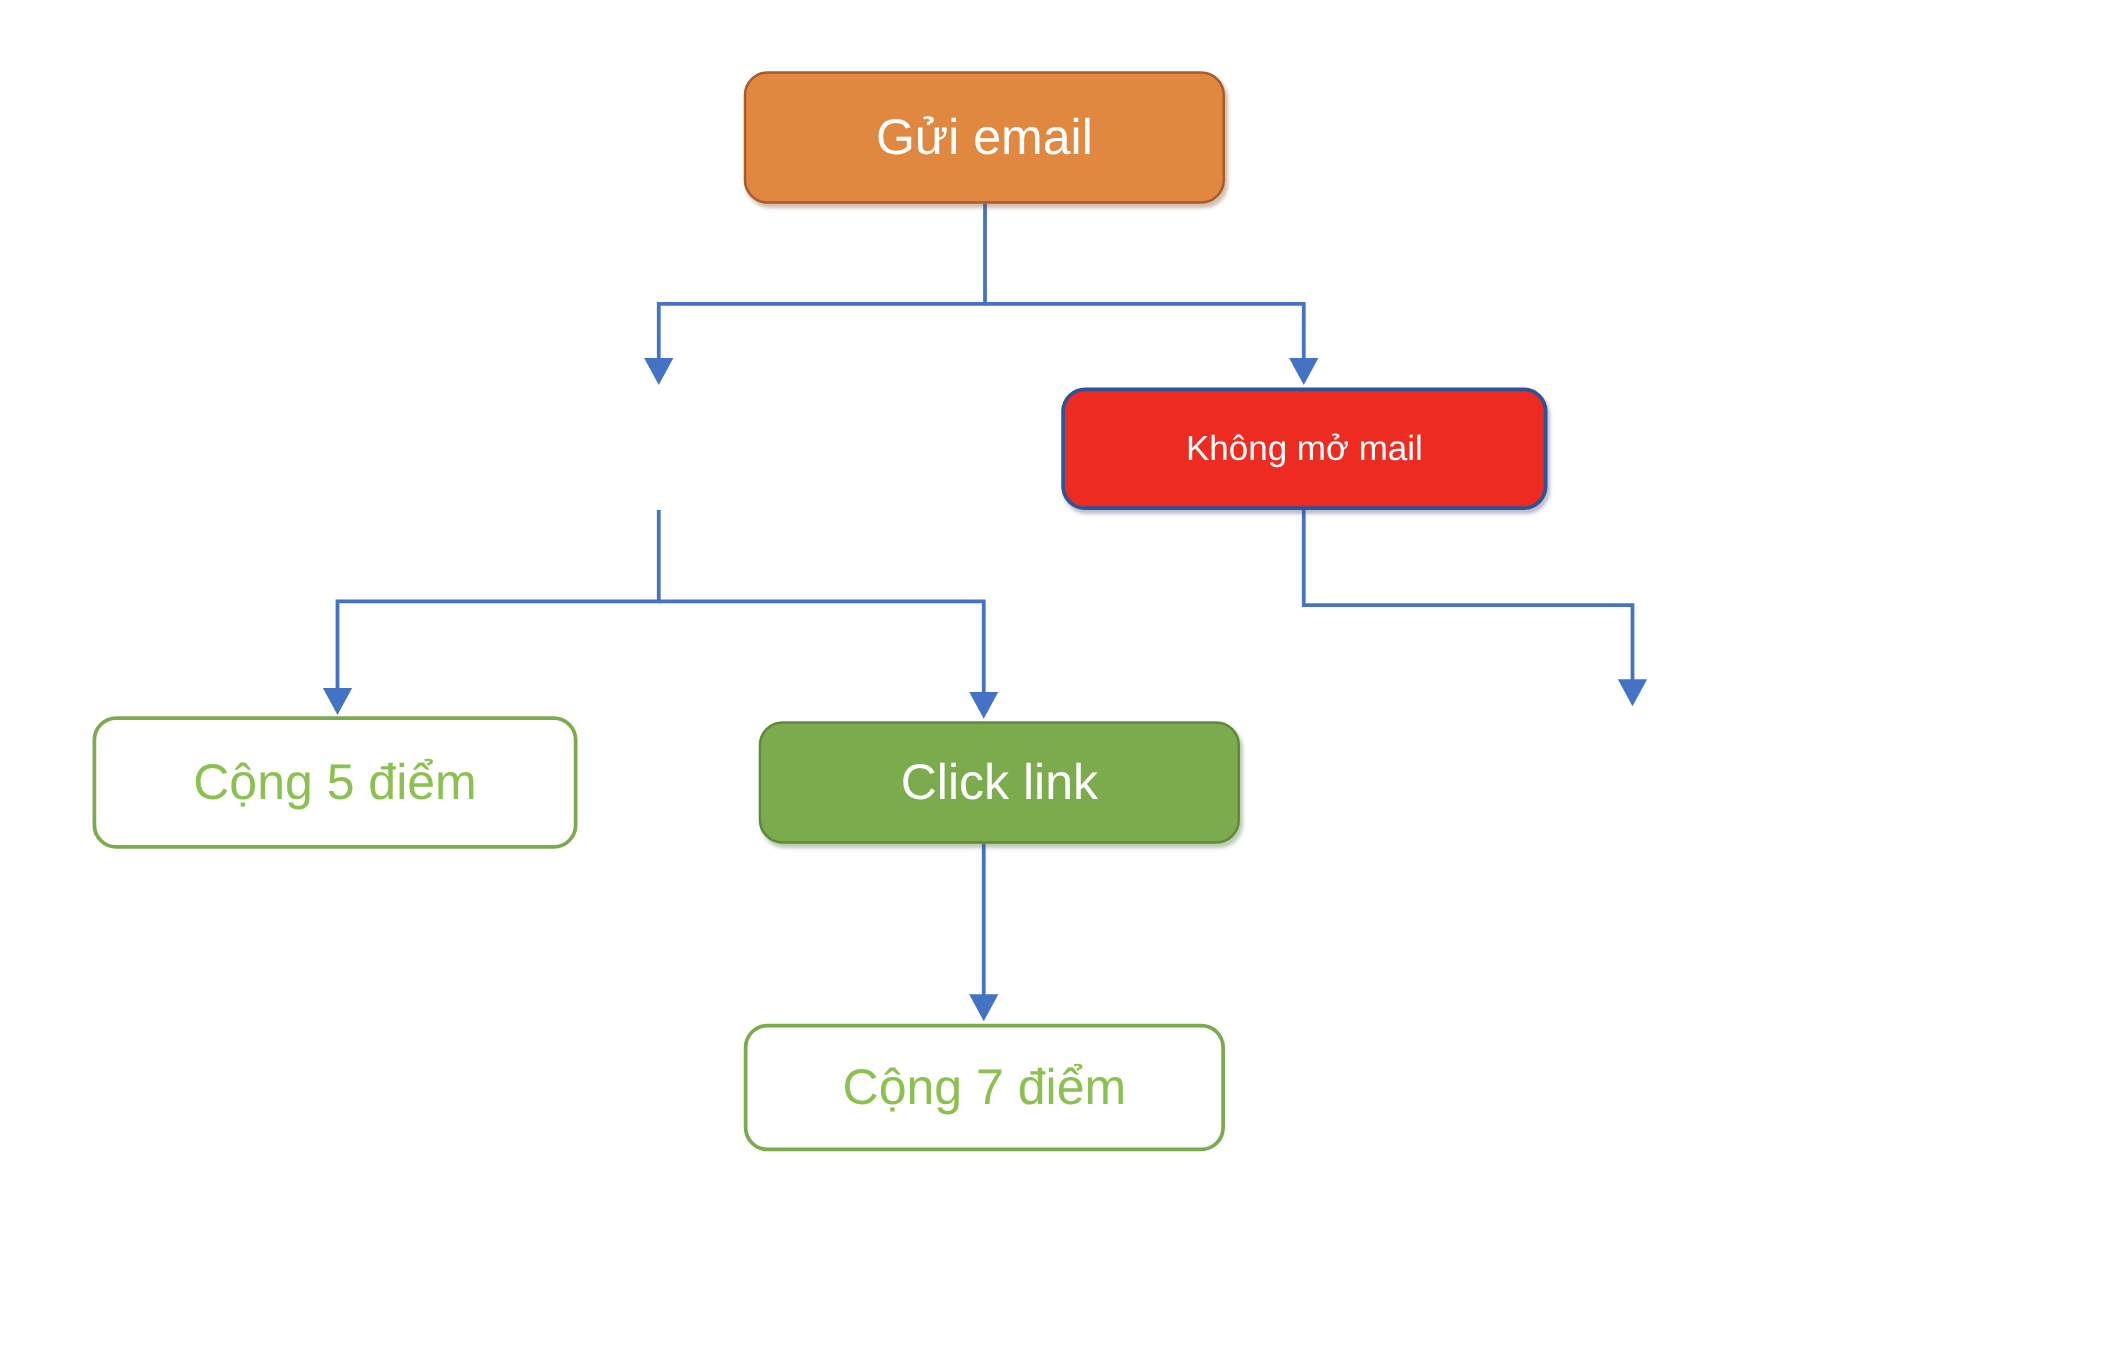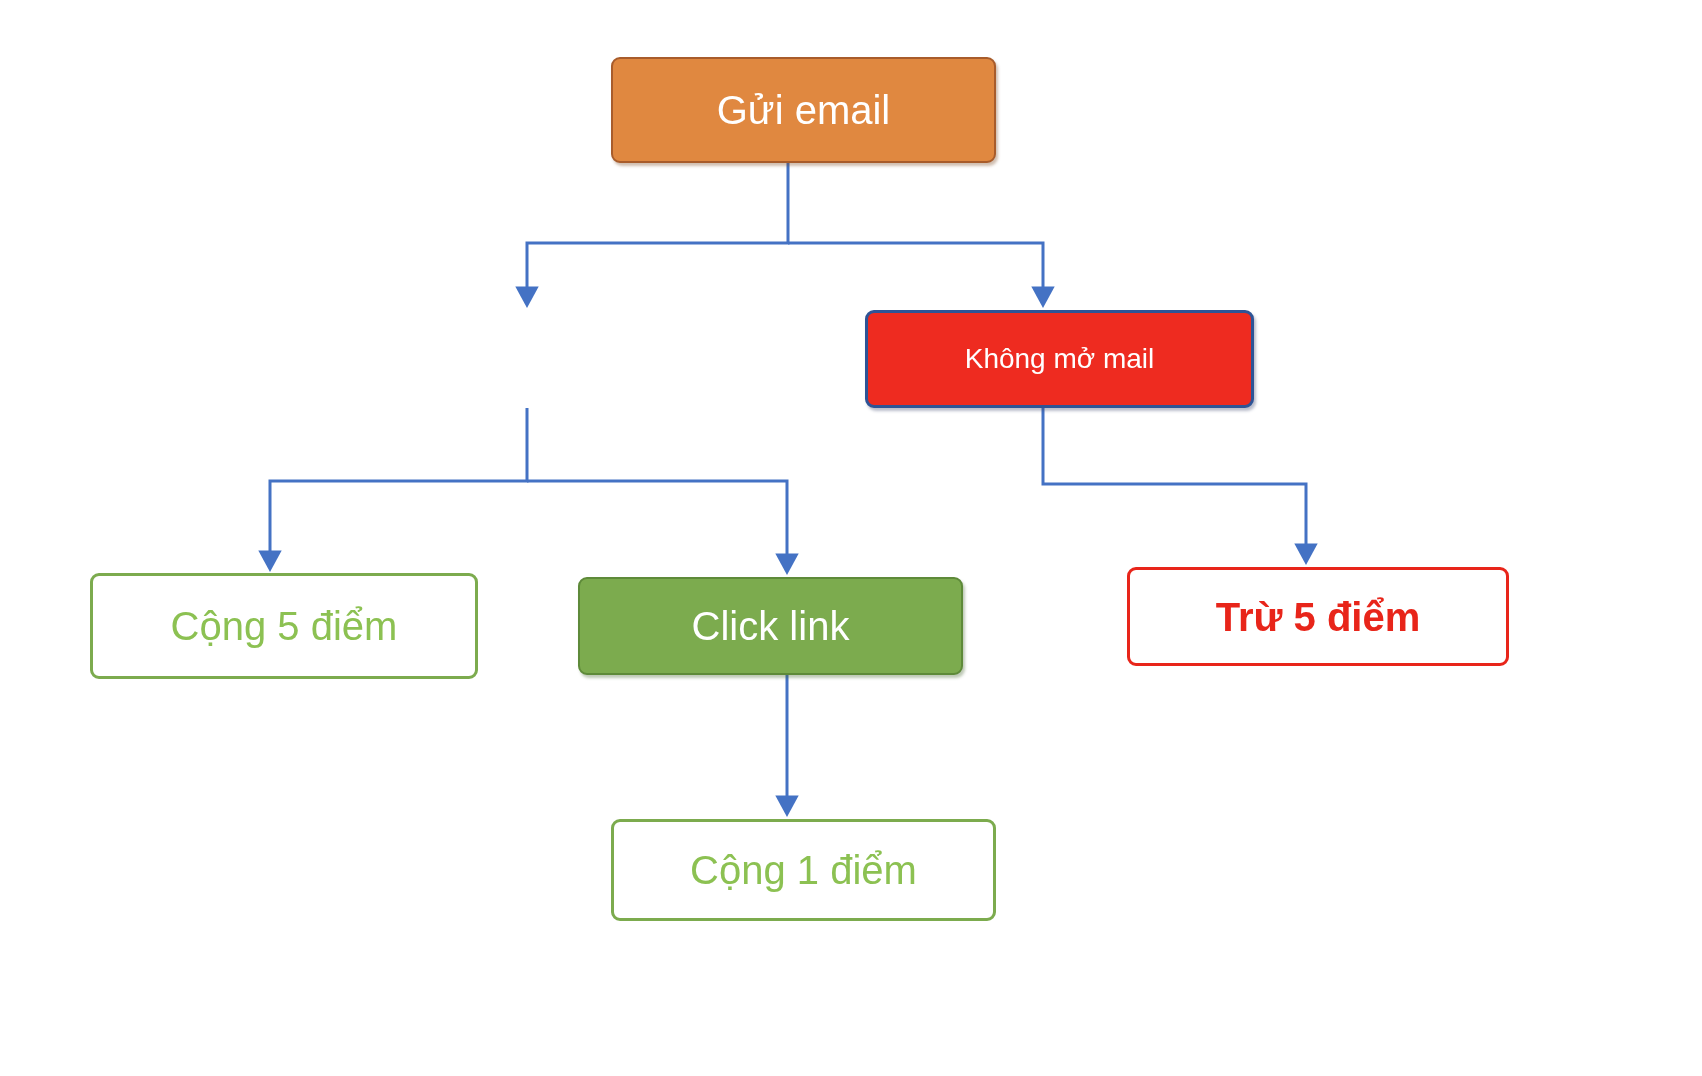--- a/index.html
+++ b/index.html
@@ -25,24 +25,23 @@
     height: 1076px;
     pointer-events: none;
   }
   .node {
     position: absolute;
     box-sizing: border-box;
     display: flex;
     align-items: center;
     justify-content: center;
     text-align: center;
-    border-radius: 9px;
+    border-radius: 19px;
     white-space: nowrap;
     line-height: 1.1;
-    margin-left: 16px;
   }
   
   .node.filled-orange {
     background: #E08840;
     border: 2px solid #A85C2B;
     color: #ffffff;
     box-shadow: 2px 3px 3px rgba(120, 70, 30, 0.35);
   }
   .node.filled-green {
     background: #7CAB4E;
@@ -67,21 +66,21 @@
     border: 3px solid #E8251A;
     color: #E8251A;
     font-weight: bold;
   }
 
   
   #node-send-email   { left: 595px;  top: 57px;  width: 385px;  height: 106px; font-size: 40px; }
   #node-open-mail    { left: 334px;  top: 310px; width: 385px;  height: 98px;  font-size: 40px; }
   #node-not-open     { left: 849px;  top: 310px; width: 389px;  height: 98px;  font-size: 28px; }
   #node-plus5        { left: 74px;   top: 573px; width: 388px;  height: 106px; font-size: 40px; }
-  #node-click-link   { left: 562px;  top: 577px; width: 385px;  height: 98px;  font-size: 40px; }
+  #node-click-link   { left: 607px;  top: 577px; width: 385px;  height: 98px;  font-size: 40px; }
   #node-minus5       { left: 1111px; top: 567px; width: 382px;  height: 99px;  font-size: 40px; }
   #node-plus10       { left: 595px;  top: 819px; width: 385px;  height: 102px; font-size: 40px; }
 </style>
 </head>
 <body>
 
 <div id="canvas">
 
   <svg id="connectors" viewBox="0 0 1702 1076" width="1702" height="1076" xmlns="http://www.w3.org/2000/svg">
     <defs>
@@ -123,21 +122,18 @@
   </div>
 
   <div class="node outline-green" id="node-plus5">
     <span>Cộng 5 điểm</span>
   </div>
 
   <div class="node filled-green" id="node-click-link">
     <span>Click link</span>
   </div>
 
-  <div class="node outline-red" id="node-minus5">
-    <span>Trừ 5 điểm</span>
-  </div>
 
   <div class="node outline-green" id="node-plus10">
-    <span>Cộng 1 điểm</span>
+    <span>Cộng 7 điểm</span>
   </div>
 
 </div>
 
 </body></html>

